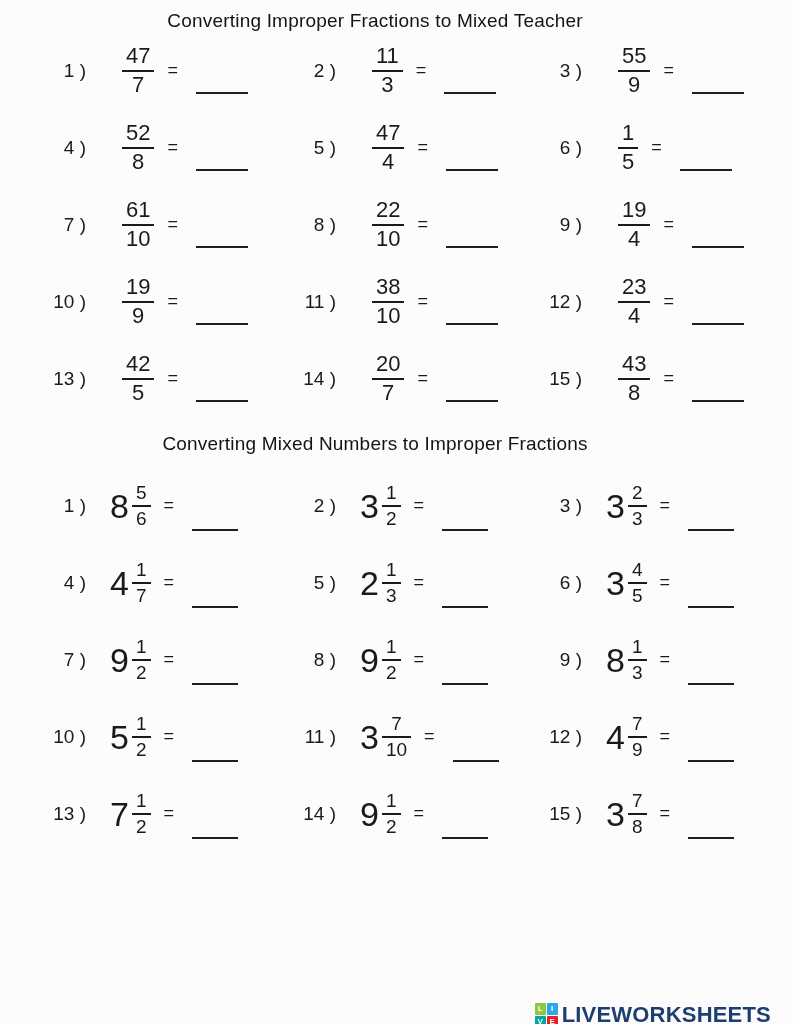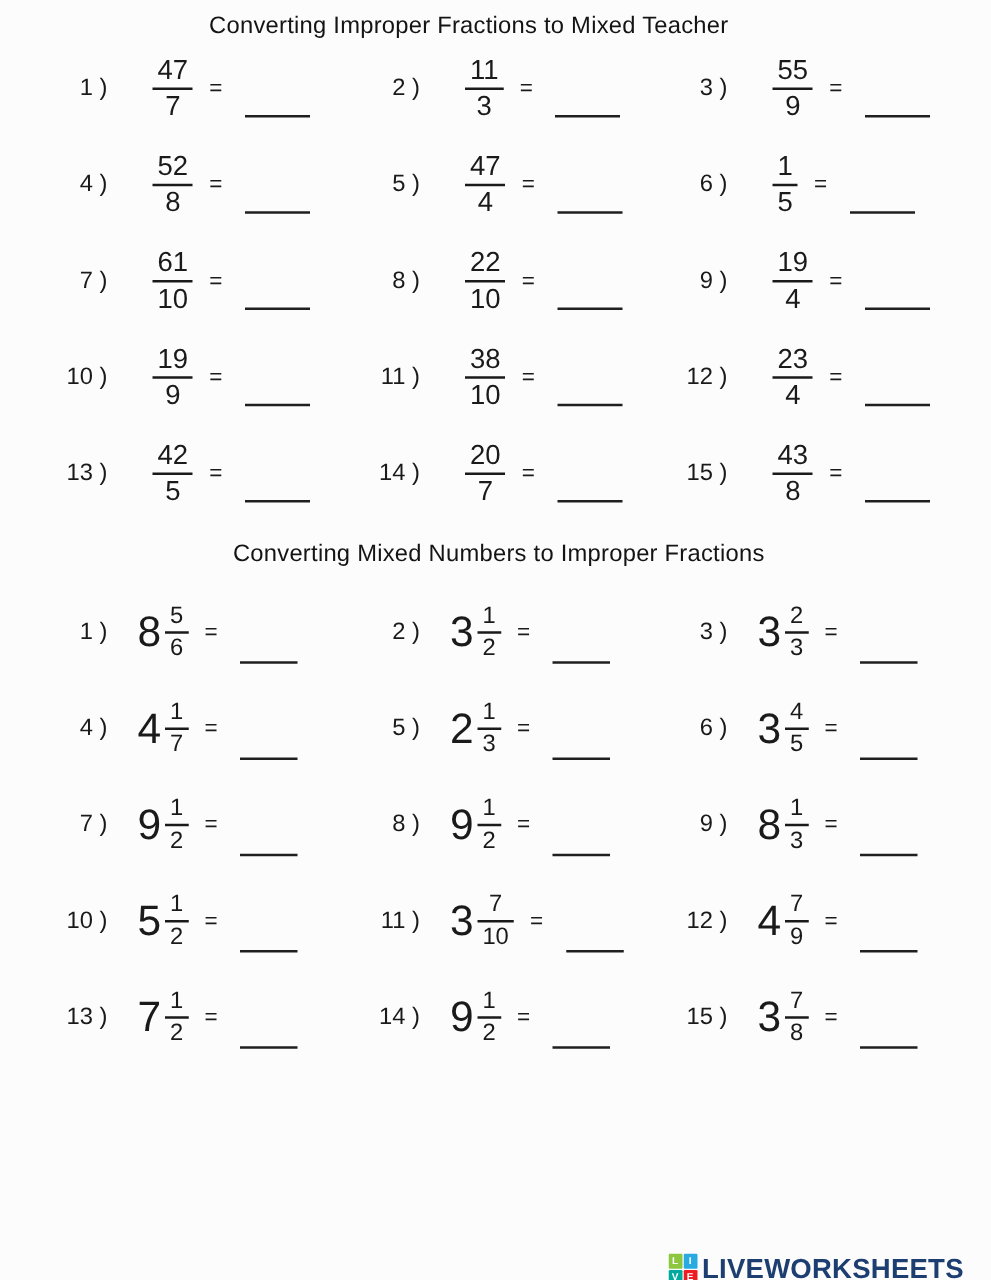--- a/index.html
+++ b/index.html
@@ -34,21 +34,21 @@
 
   
   .sec-title {
     width: 750px;
     text-align: center;
     font-size: 19px;
     letter-spacing: 0.2px;
     color: #141414;
   }
   .sec-title.first  { margin-top: 10px; }
-  .sec-title.second { margin-top: 16px; margin-left: 24px; }
+  .sec-title.second { margin-top: 16px; }
 
   
   .problems {
     display: grid;
     grid-template-columns: 250px 246px 250px;
     grid-auto-rows: 77px;
     align-items: center;
     padding-left: 28px;
   }
   .problems.second { margin-top: 12px; }

